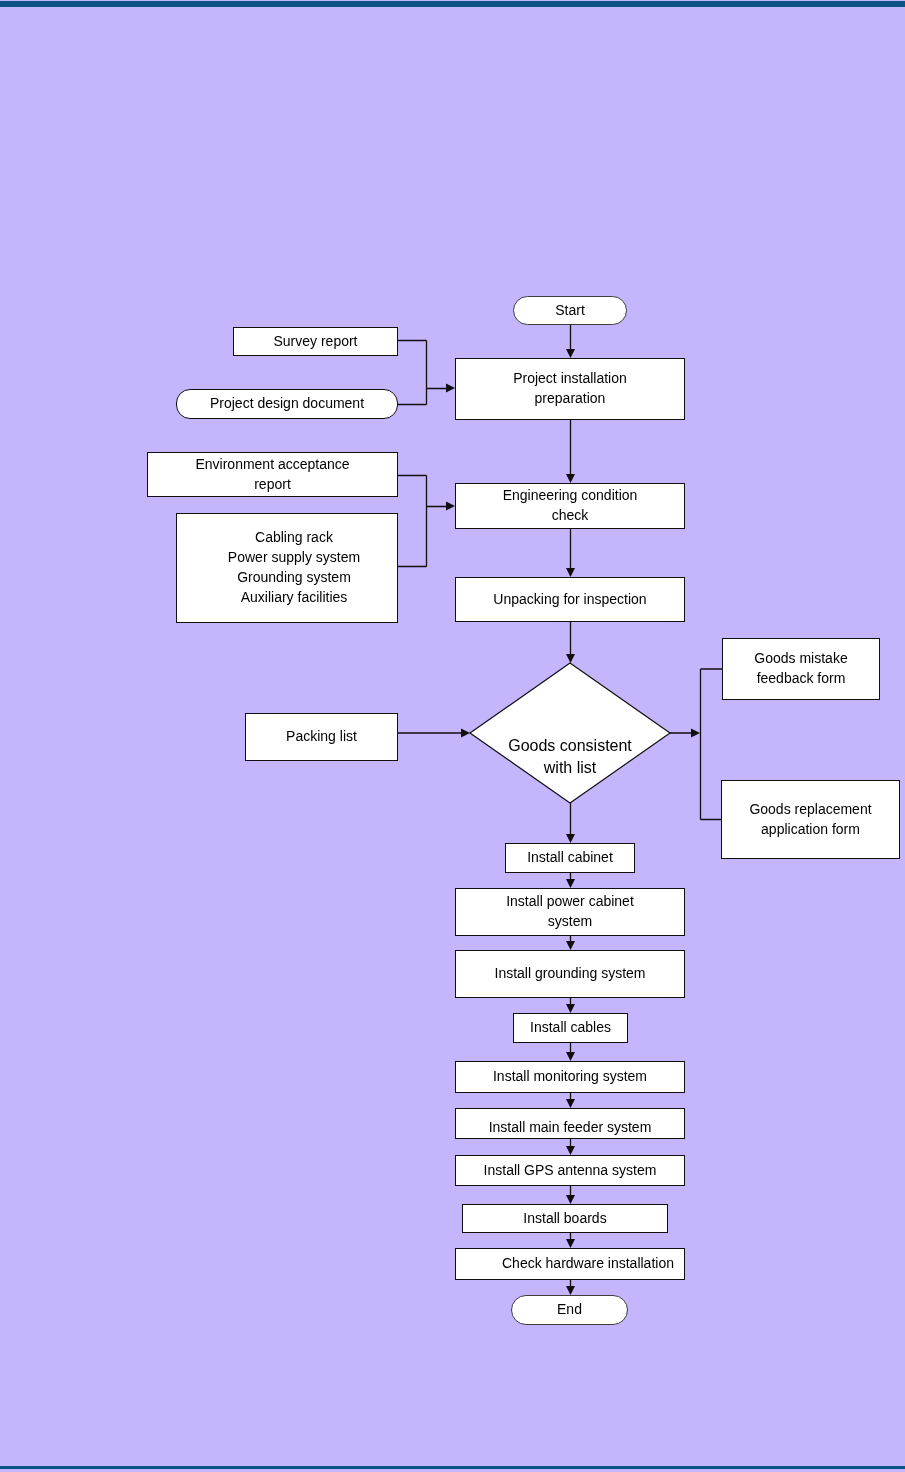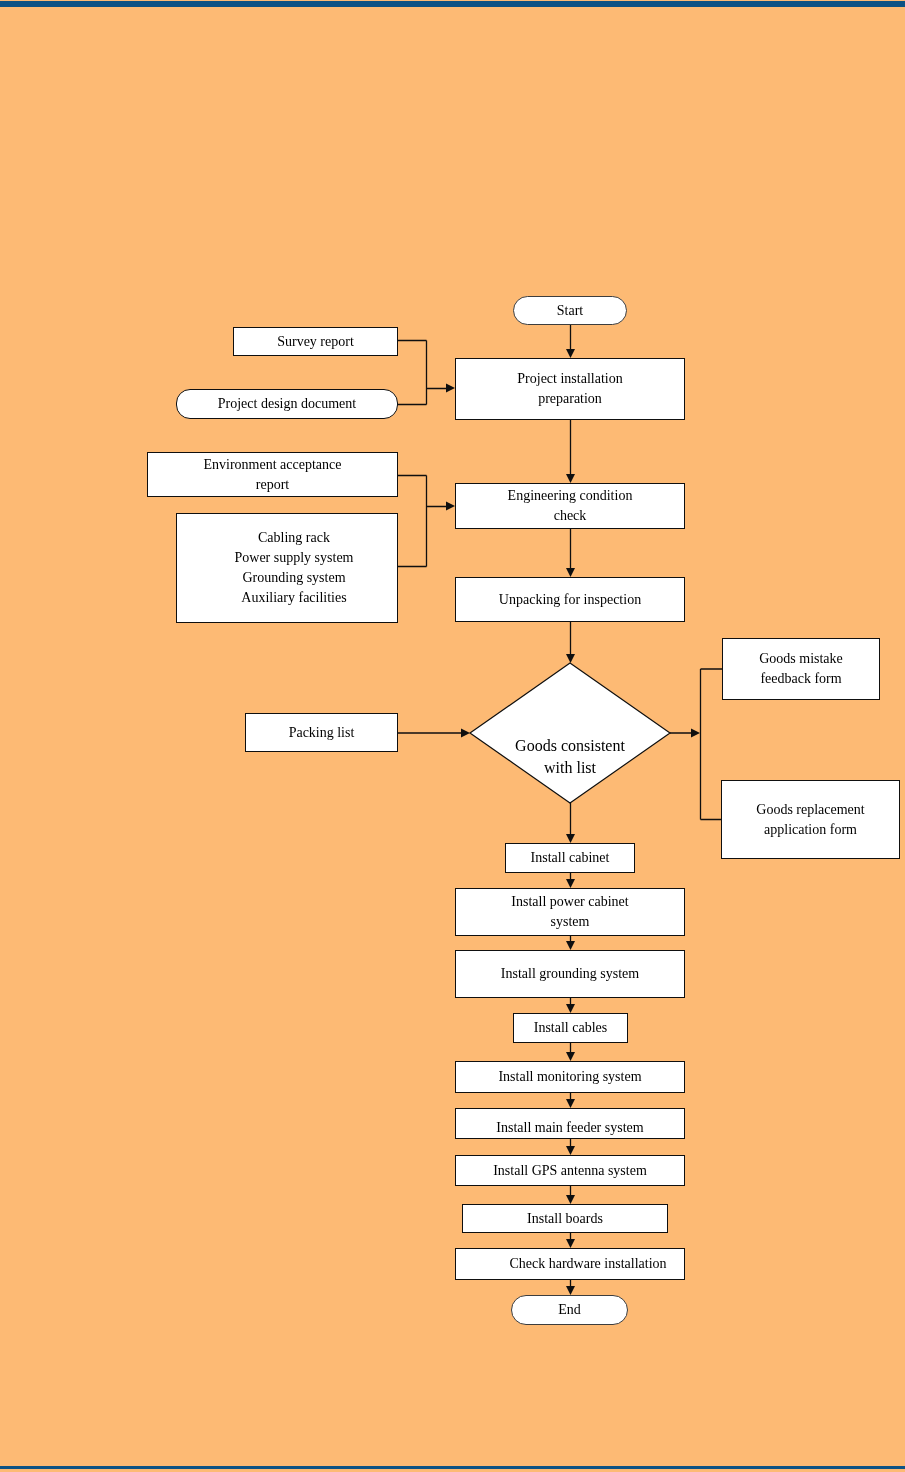--- a/index.html
+++ b/index.html
@@ -1,21 +1,21 @@
 <!DOCTYPE html>
 <html><head>
 <meta charset="utf-8">
 <style>
   html, body { margin: 0; padding: 0; background: #ffffff; }
   .page {
     position: relative;
     width: 905px;
     height: 1472px;
-    background: #fdba74;
-    font-family: Liberation Serif, serif;
+    background: #c4b5fd;
+    font-family: Liberation Sans, sans-serif;
     color: #000000;
     overflow: hidden;
   }
   .top-bar {
     position: absolute;
     left: 0; top: 1px;
     width: 905px; height: 6px;
     background: #0d5284;
   }
   .bottom-rule {
@@ -135,21 +135,21 @@
 
   <div class="node" style="left:455px; top:577px; width:230px; height:45px;">
     <span>Unpacking for inspection</span>
   </div>
 
   <div class="node" style="left:455px; top:483px; width:230px; height:46px;">
     <span>Engineering condition
 check</span>
   </div>
 
-  <div class="node" style="left:245px; top:713px; width:153px; height:39px;">
+  <div class="node" style="left:245px; top:713px; width:153px; height:48px;">
     <span>Packing list</span>
   </div>
 
   <div class="diamond-label" style="left:470px; top:712px; width:200px;">
     <span>Goods consistent
 with list</span>
   </div>
 
   <div class="node" style="left:722px; top:638px; width:158px; height:62px;">
     <span>Goods mistake

